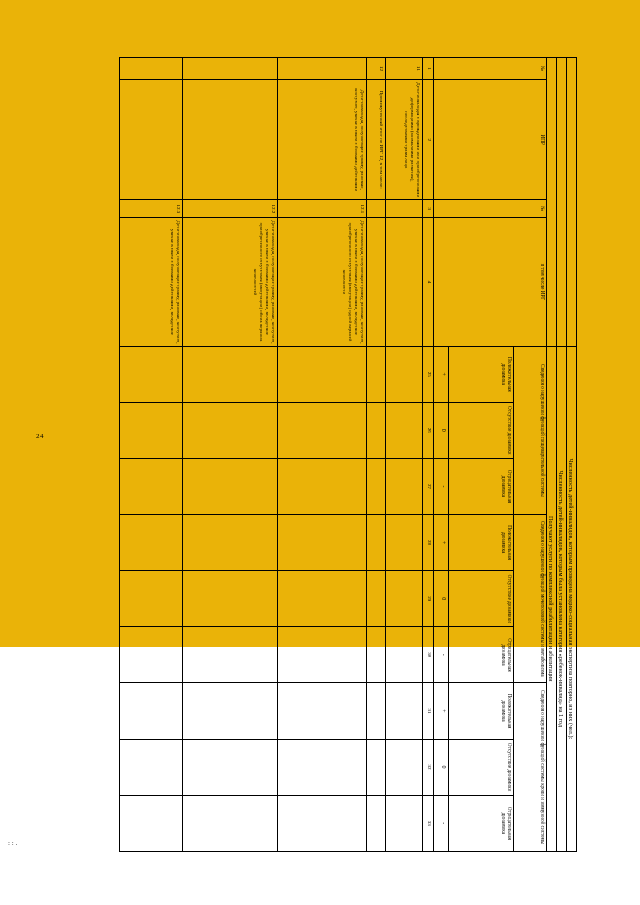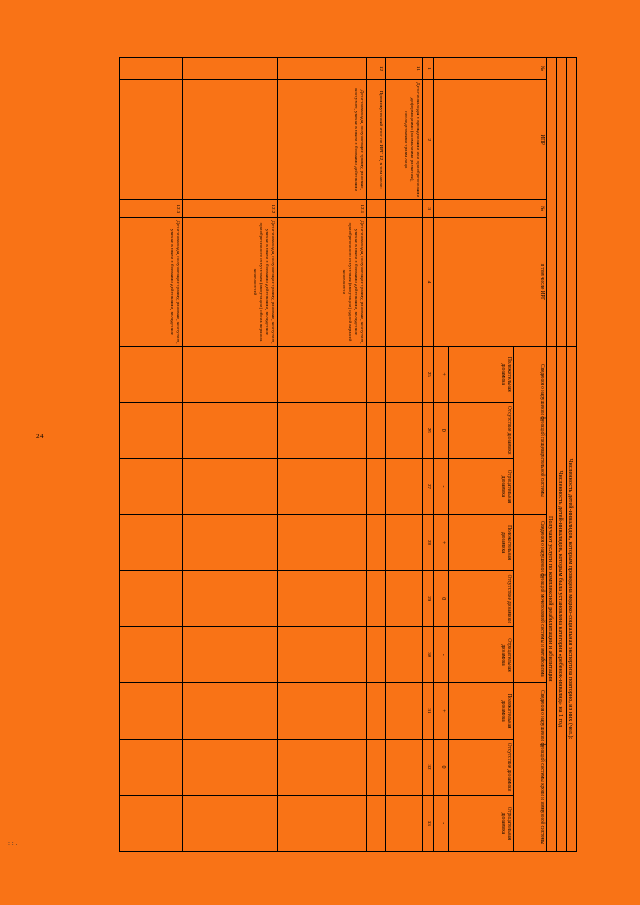--- a/index.html
+++ b/index.html
@@ -12,22 +12,22 @@
     height: 905px;
     position: relative;
     font-family: "Liberation Serif", serif;
     color: #000000;
     overflow: hidden;
   }
   .page {
     position: absolute;
     left: 0; top: 0;
     width: 640px;
-    height: 905px;
-    background: #f97316;
+    height: 647px;
+    background: #eab308;
   }
   .page-number {
     position: absolute;
     left: 36px;
     top: 432px;
     font-size: 7px;
     font-family: "Liberation Serif", serif;
     letter-spacing: 0.5px;
   }
   

